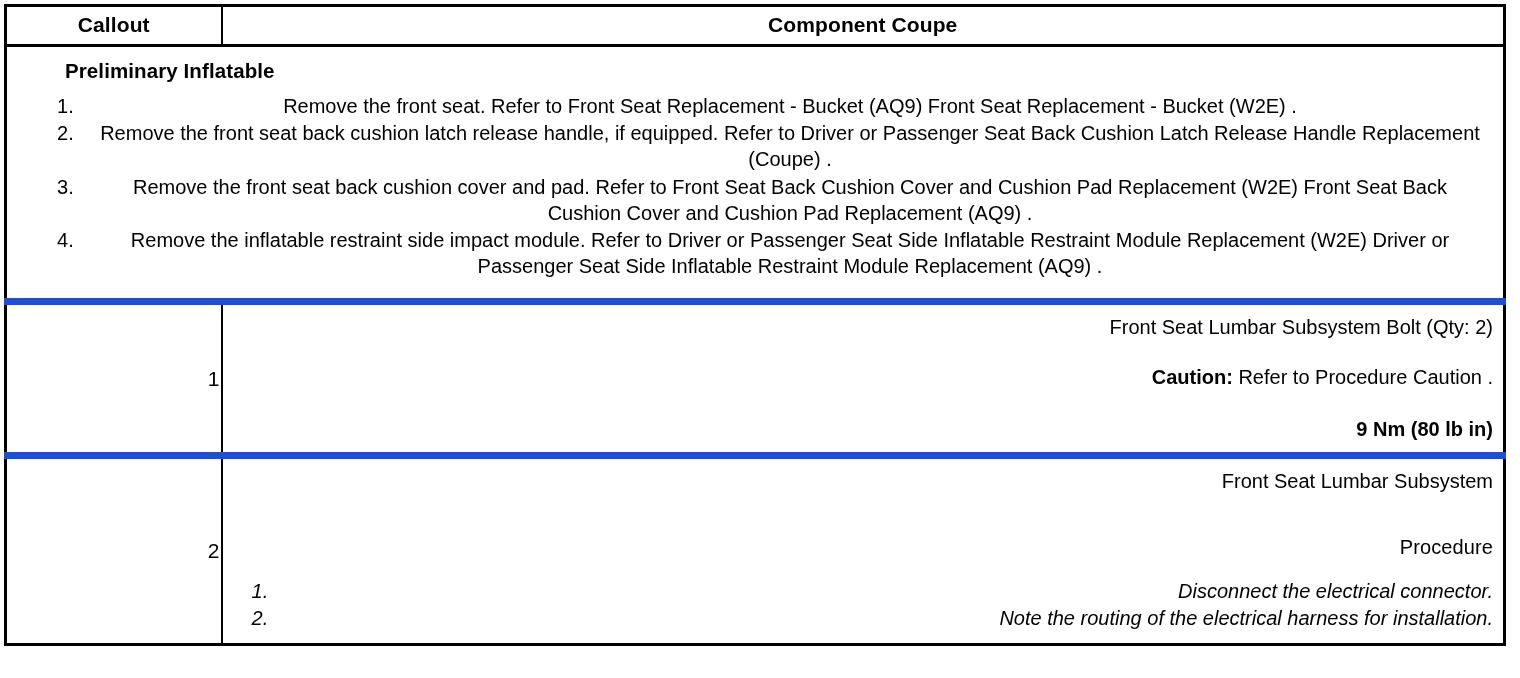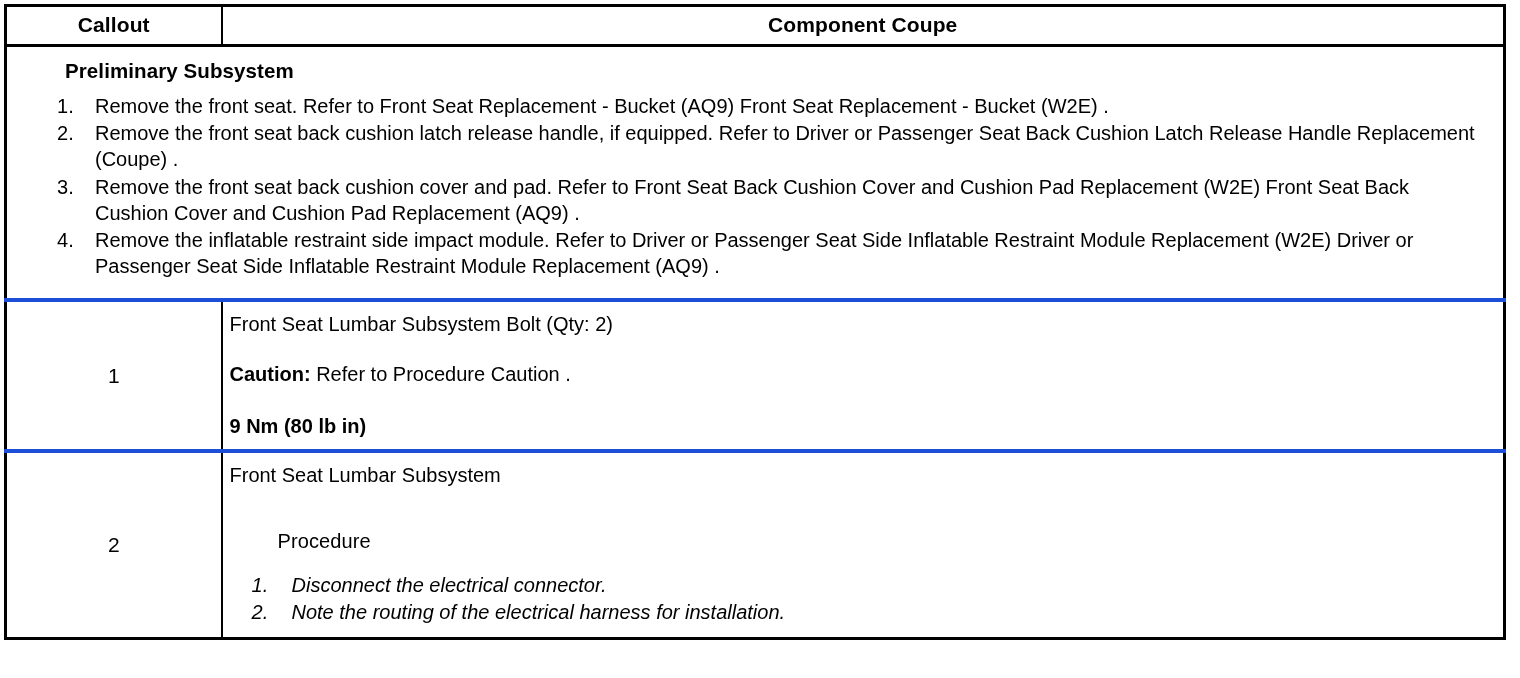--- a/index.html
+++ b/index.html
@@ -54,41 +54,43 @@
     font-size: 20px;
     line-height: 1.3;
   }
   td.cell-callout {
     border-right: 2px solid #000000;
     text-align: center;
     vertical-align: middle;
     font-size: 21px;
   }
   tr.data-row > td {
-    border-top: 4px solid #1d4ed8;
+    border-top: 7px solid #1d4ed8;
+    text-align: right;
   }
   tr.prelim-row > td {
     border-top: 0;
   }
 
   
   td.prelim-cell {
     padding: 11px 10px 10px 22px;
   }
   .prelim-title {
     font-weight: bold;
     font-size: 20.5px;
     margin: 0 0 6px 36px;
     letter-spacing: 0.1px;
   }
   ol.prelim-list {
     margin: 8px;
     padding: 0;
     list-style: none;
     counter-reset: prelim;
+    text-align: center;
   }
   ol.prelim-list > li {
     counter-increment: prelim;
     position: relative;
     padding-left: 38px;
     margin: 0 0 1px 20px;
     font-size: 20px;
     line-height: 1.315;
   }
   ol.prelim-list > li::before {
@@ -170,21 +172,21 @@
         <th class="th-callout">Callout</th>
         <th class="th-name">Component Coupe</th>
       </tr>
     </thead>
 
     <tbody>
 
       <tr class="prelim-row">
         <td class="prelim-cell" colspan="2">
 
-          <div class="prelim-title">Preliminary Subsystem</div>
+          <div class="prelim-title">Preliminary Inflatable</div>
 
           <ol class="prelim-list">
             <li>Remove the front seat. Refer to Front Seat Replacement - Bucket (AQ9) Front Seat Replacement - Bucket (W2E) .</li>
             <li>Remove the front seat back cushion latch release handle, if equipped. Refer to Driver or Passenger Seat Back Cushion Latch Release Handle Replacement (Coupe) .</li>
             <li>Remove the front seat back cushion cover and pad. Refer to Front Seat Back Cushion Cover and Cushion Pad Replacement (W2E) Front Seat Back Cushion Cover and Cushion Pad Replacement (AQ9) .</li>
             <li>Remove the inflatable restraint side impact module. Refer to Driver or Passenger Seat Side Inflatable Restraint Module Replacement (W2E) Driver or Passenger Seat Side Inflatable Restraint Module Replacement (AQ9) .</li>
           </ol>
 
         </td>
       </tr>

